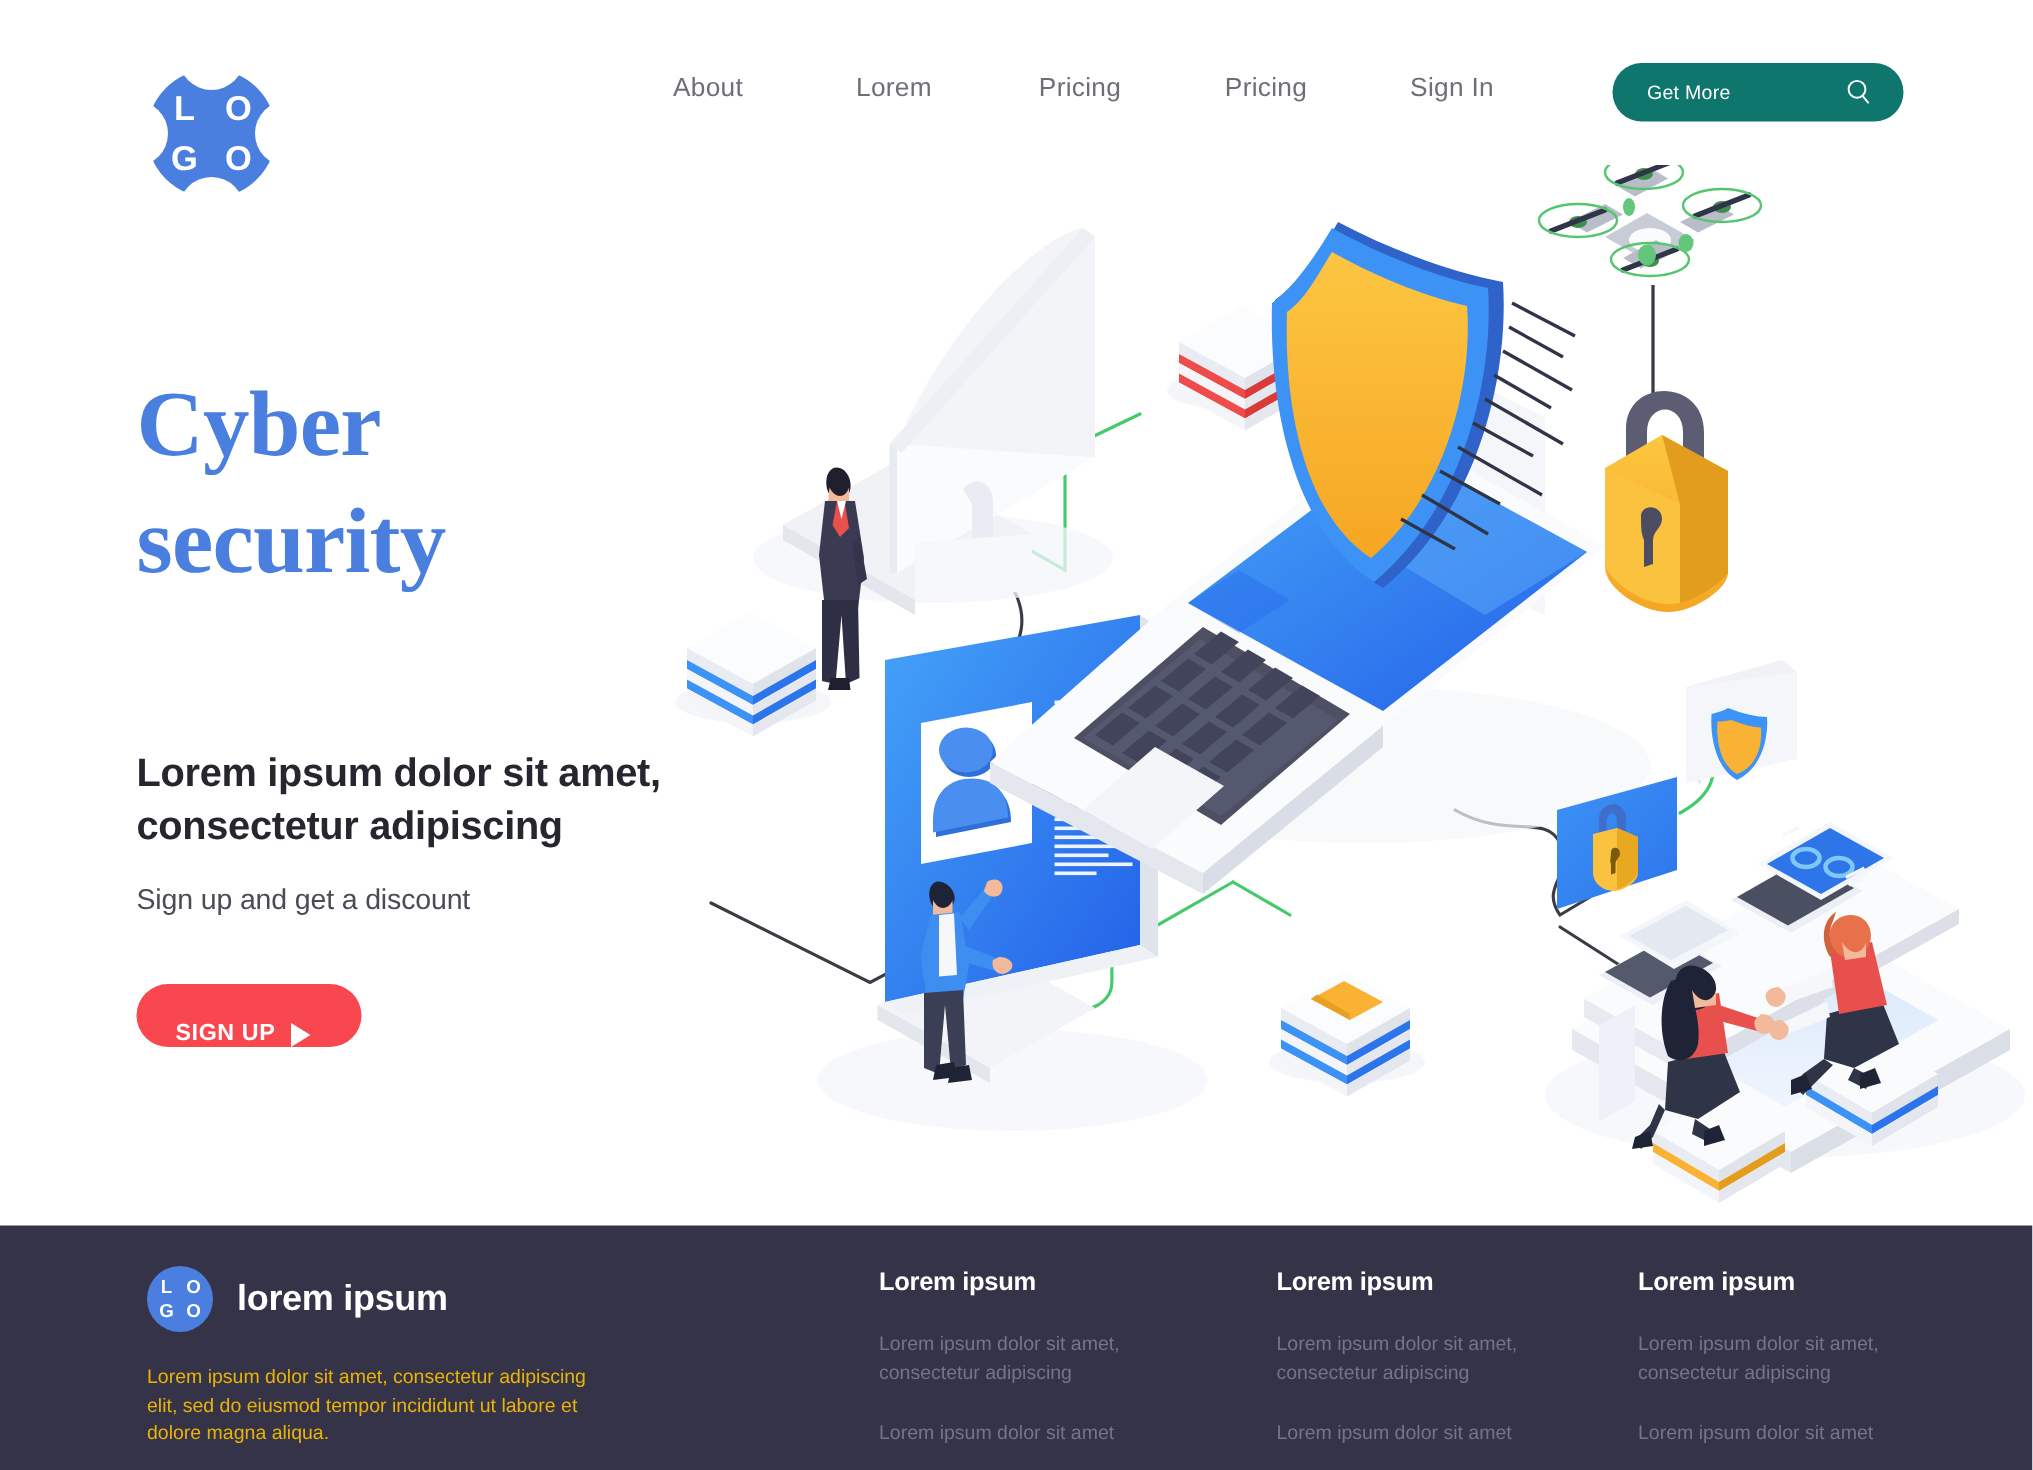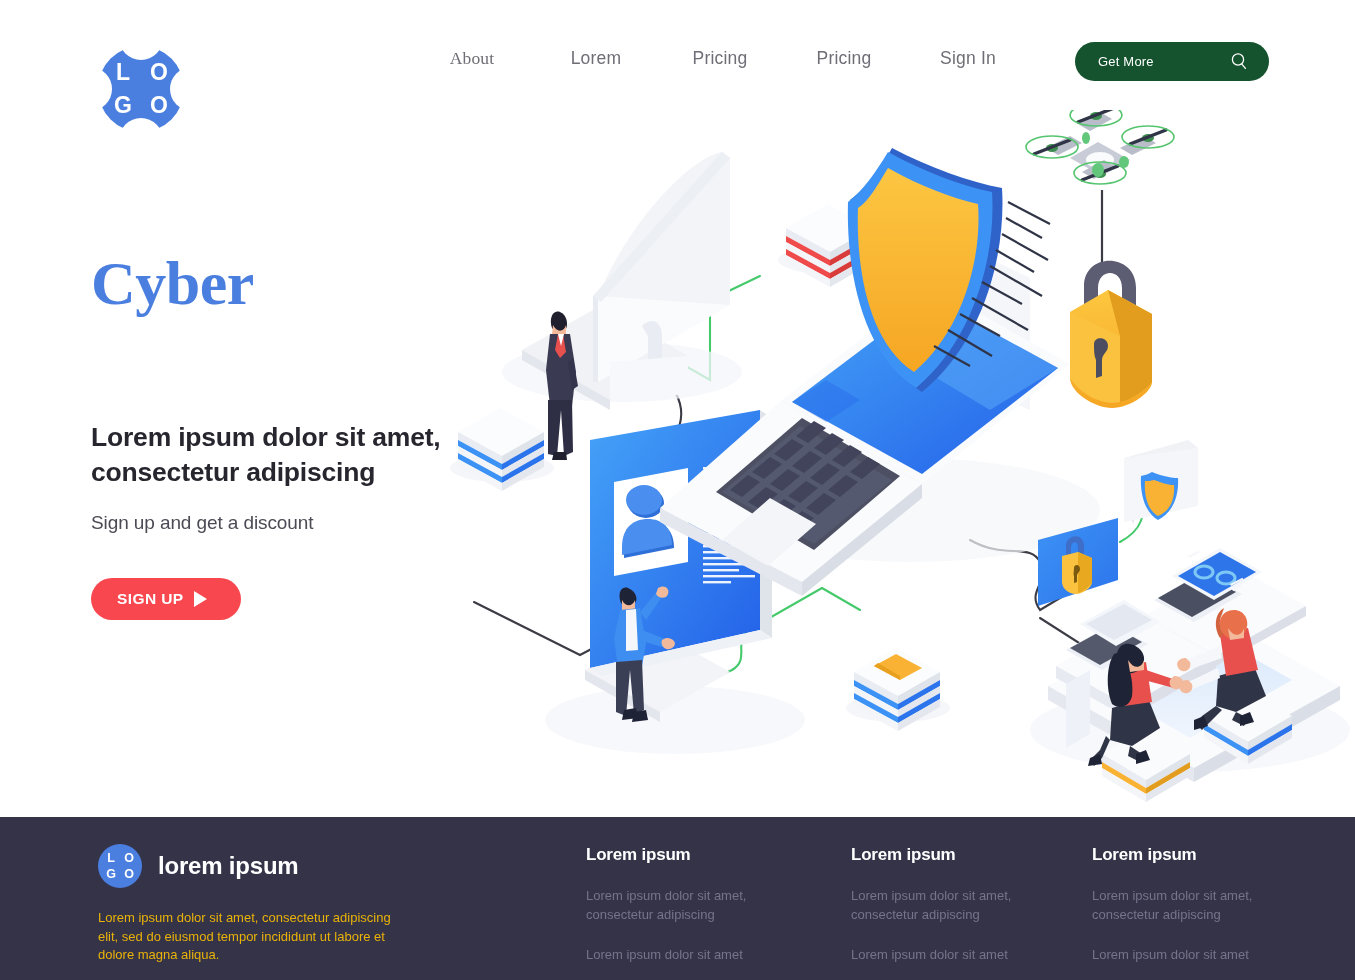--- a/index.html
+++ b/index.html
@@ -39,30 +39,30 @@
   .logo-letters .l1 { transform: translate(3px, 5px); }
   .logo-letters .l2 { transform: translate(-4px, 5px); }
   .logo-letters .l3 { transform: translate(3px, -5px); }
   .logo-letters .l4 { transform: translate(-4px, -5px); }
 
   .nav { position: absolute; left: 410px; top: 48px; display: flex; gap: 0; }
   .nav a {
     color: #6e6e76; font-size: 17.5px; text-decoration: none;
     letter-spacing: .2px; display: inline-block; text-align: center;
   }
-  .nav a.n-about   { width: 124px; font-family: Liberation Serif, serif; }
+  .nav a.n-about   { width: 124px; }
   .nav a.n-team    { width: 124px; }
   .nav a.n-pricing { width: 124px; }
   .nav a.n-issues  { width: 124px; }
   .nav a.n-signin  { width: 124px; }
 
   .getmore {
     position: absolute; right: 86px; top: 42px;
     width: 194px; height: 39px; border-radius: 20px;
-    background: #14532d; border: none; cursor: pointer;
+    background: #0f766e; border: none; cursor: pointer;
     display: flex; align-items: center;
   }
   .getmore .gm-label {
     color: #fff; font-size: 13px; margin-left: 23px; letter-spacing: .2px;
   }
   .getmore .gm-search { position: absolute; right: 20px; top: 10px; }
 
   
   .hero { position: absolute; left: 91px; top: 244px; width: 420px; }
   .hero h1 {
@@ -73,21 +73,21 @@
     margin-top: 98px; font-size: 26.5px; line-height: 35px;
     font-weight: bold; color: #27262e; letter-spacing: -.2px;
     width: 380px;
   }
   .hero .tagline {
     margin-top: 22px; font-size: 19px; color: #4c4b55; letter-spacing: -.1px;
   }
   .signup {
     margin-top: 44px; width: 150px; height: 42px; border: none; cursor: pointer;
     border-radius: 21px; background: #f8474f;
-    display: flex; align-items: center; gap: 10px; padding-left: 26px;
+    display: flex; align-items: flex-end; gap: 10px; padding-left: 26px;
   }
   .signup .su-label { color: #fff; font-size: 15.5px; font-weight: bold; letter-spacing: .4px; }
   .signup .su-play {
     width: 0; height: 0; border-left: 13px solid #fff;
     border-top: 8px solid transparent; border-bottom: 8px solid transparent;
   }
 
   
   .illus { position: absolute; left: 430px; top: 110px; width: 925px; height: 710px; }
   .illus svg { display: block; }
@@ -161,20 +161,21 @@
           <circle cx="8" cy="7.5" r="5.6" fill="none" stroke="#ffffff" stroke-width="1.3"></circle>
           <line x1="11.6" y1="11.8" x2="15.4" y2="16.4" stroke="#ffffff" stroke-width="1.3" stroke-linecap="round"></line>
         </svg>
       </span>
     </button>
   </div>
 
   <div class="hero">
     <h1>
       <span>Cyber</span><br>
+      <span>security</span>
     </h1>
     <h2>Lorem ipsum dolor sit amet, consectetur adipiscing</h2>
     <p class="tagline">Sign up and get a discount</p>
     <button class="signup">
       <span class="su-label">SIGN UP</span>
       <span class="su-play"></span>
     </button>
   </div>
 
   <div class="illus">

